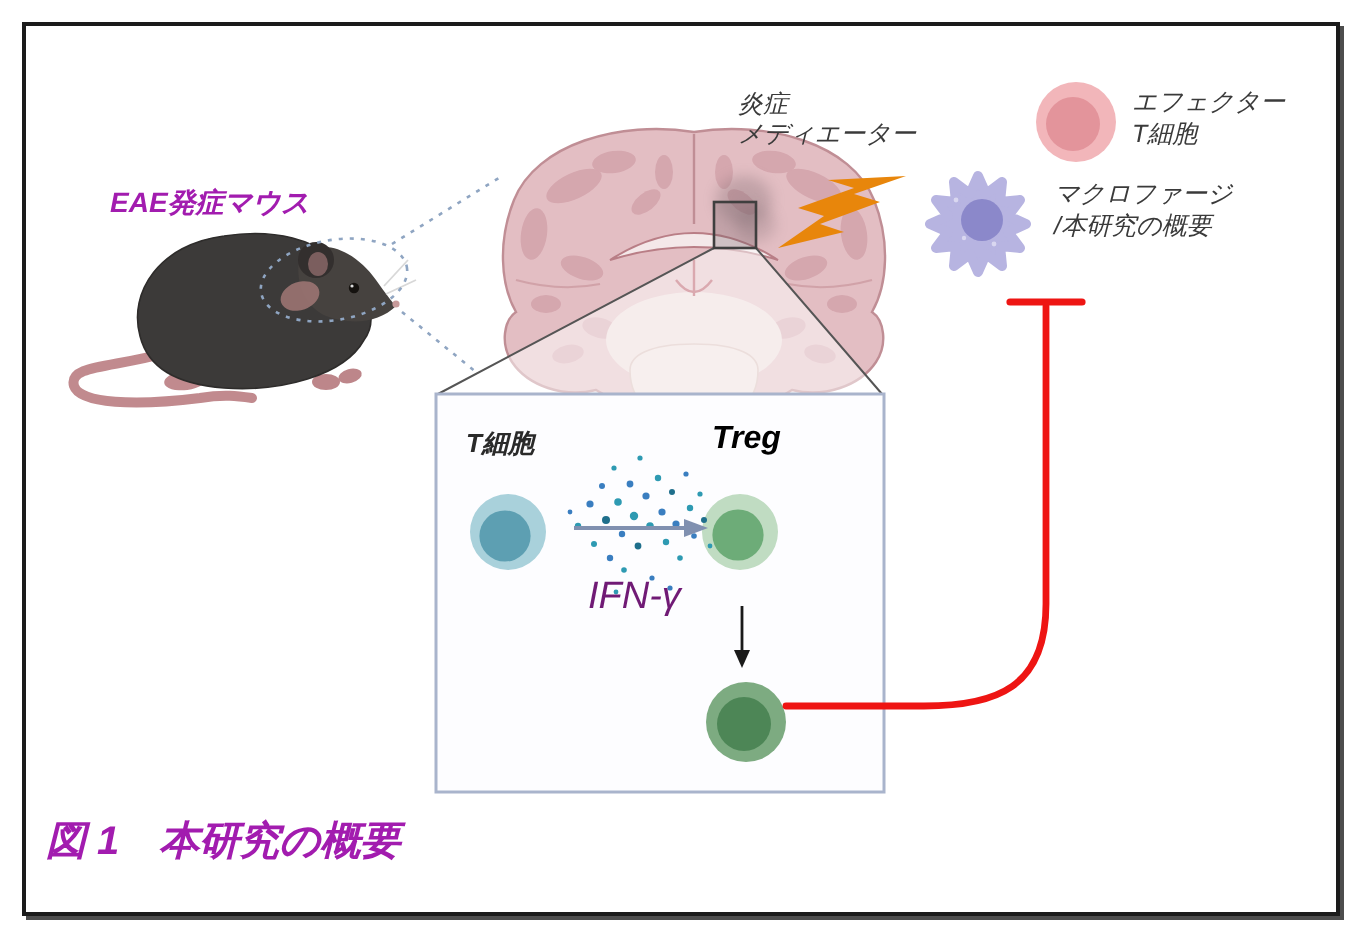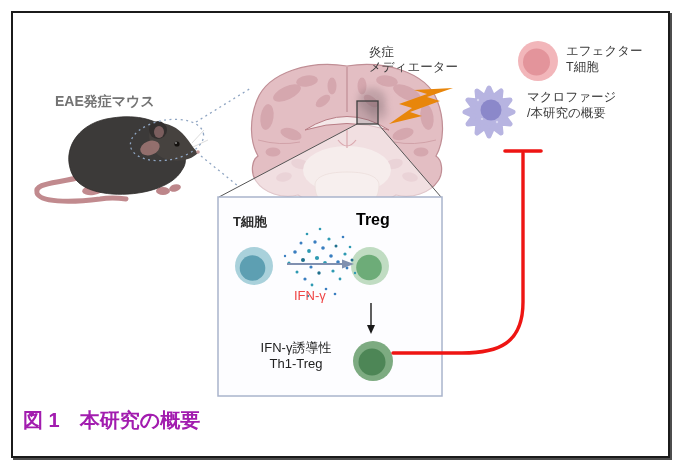--- a/index.html
+++ b/index.html
@@ -5,29 +5,29 @@
   html,body{margin:0;padding:0;background:#ffffff;}
   .stage{
     position:relative;width:680px;height:476px;background:#ffffff;overflow:hidden;
     font-family:"Liberation Sans","DejaVu Sans",sans-serif;
   }
   .frame{
     position:absolute;left:11px;top:11px;width:655px;height:443px;
     border:2px solid #1b1b1b;box-shadow:2px 2px 0 #4d4d4d;background:transparent;
   }
   svg.art{position:absolute;left:0;top:0;}
-  .lbl{position:absolute;color:#3a3a3a;}
+  .lbl{position:absolute;color:#3a3a3a;font-style:italic;}
   .pre{white-space:pre-line;}
-  .lbl-mouse{left:55px;top:93px;font-size:14px;font-weight:700;color:#737373;}
+  .lbl-mouse{left:55px;top:93px;font-size:14px;font-weight:700;color:#a21caf;}
   .lbl-inflam{left:369px;top:45px;font-size:12.5px;line-height:1.22;}
   .lbl-effector{left:566px;top:44px;font-size:12.5px;line-height:1.25;}
   .lbl-macro{left:527px;top:90px;font-size:12.5px;line-height:1.25;}
   .lbl-tcell{left:233px;top:213px;font-size:13px;font-weight:600;color:#2a2a2a;}
   .lbl-treg{left:356px;top:211px;font-size:16px;font-weight:700;color:#000000;}
-  .lbl-ifn{left:294px;top:288px;font-size:13px;color:#ef4444;}
+  .lbl-ifn{left:294px;top:288px;font-size:19px;color:#701a75;}
   .lbl-th1{left:238px;top:340px;width:116px;text-align:center;font-size:13px;line-height:1.25;color:#222;}
   .caption{left:23px;top:407px;font-size:20px;font-weight:700;color:#a21caf;}
 </style>
 </head>
 <body>
 
 <div class="stage">
 
   <div class="frame"></div>
 
@@ -182,17 +182,15 @@
   <div class="lbl lbl-mouse">EAE発症マウス</div>
   <div class="lbl lbl-inflam pre">炎症
 メディエーター</div>
   <div class="lbl lbl-effector pre">エフェクター
 T細胞</div>
   <div class="lbl lbl-macro pre">マクロファージ
 /本研究の概要</div>
   <div class="lbl lbl-tcell">T細胞</div>
   <div class="lbl lbl-treg">Treg</div>
   <div class="lbl lbl-ifn">IFN-γ</div>
-  <div class="lbl lbl-th1 pre">IFN-γ誘導性
-Th1-Treg</div>
   <div class="lbl caption">図 1　本研究の概要</div>
 
 </div>
 
 </body></html>

